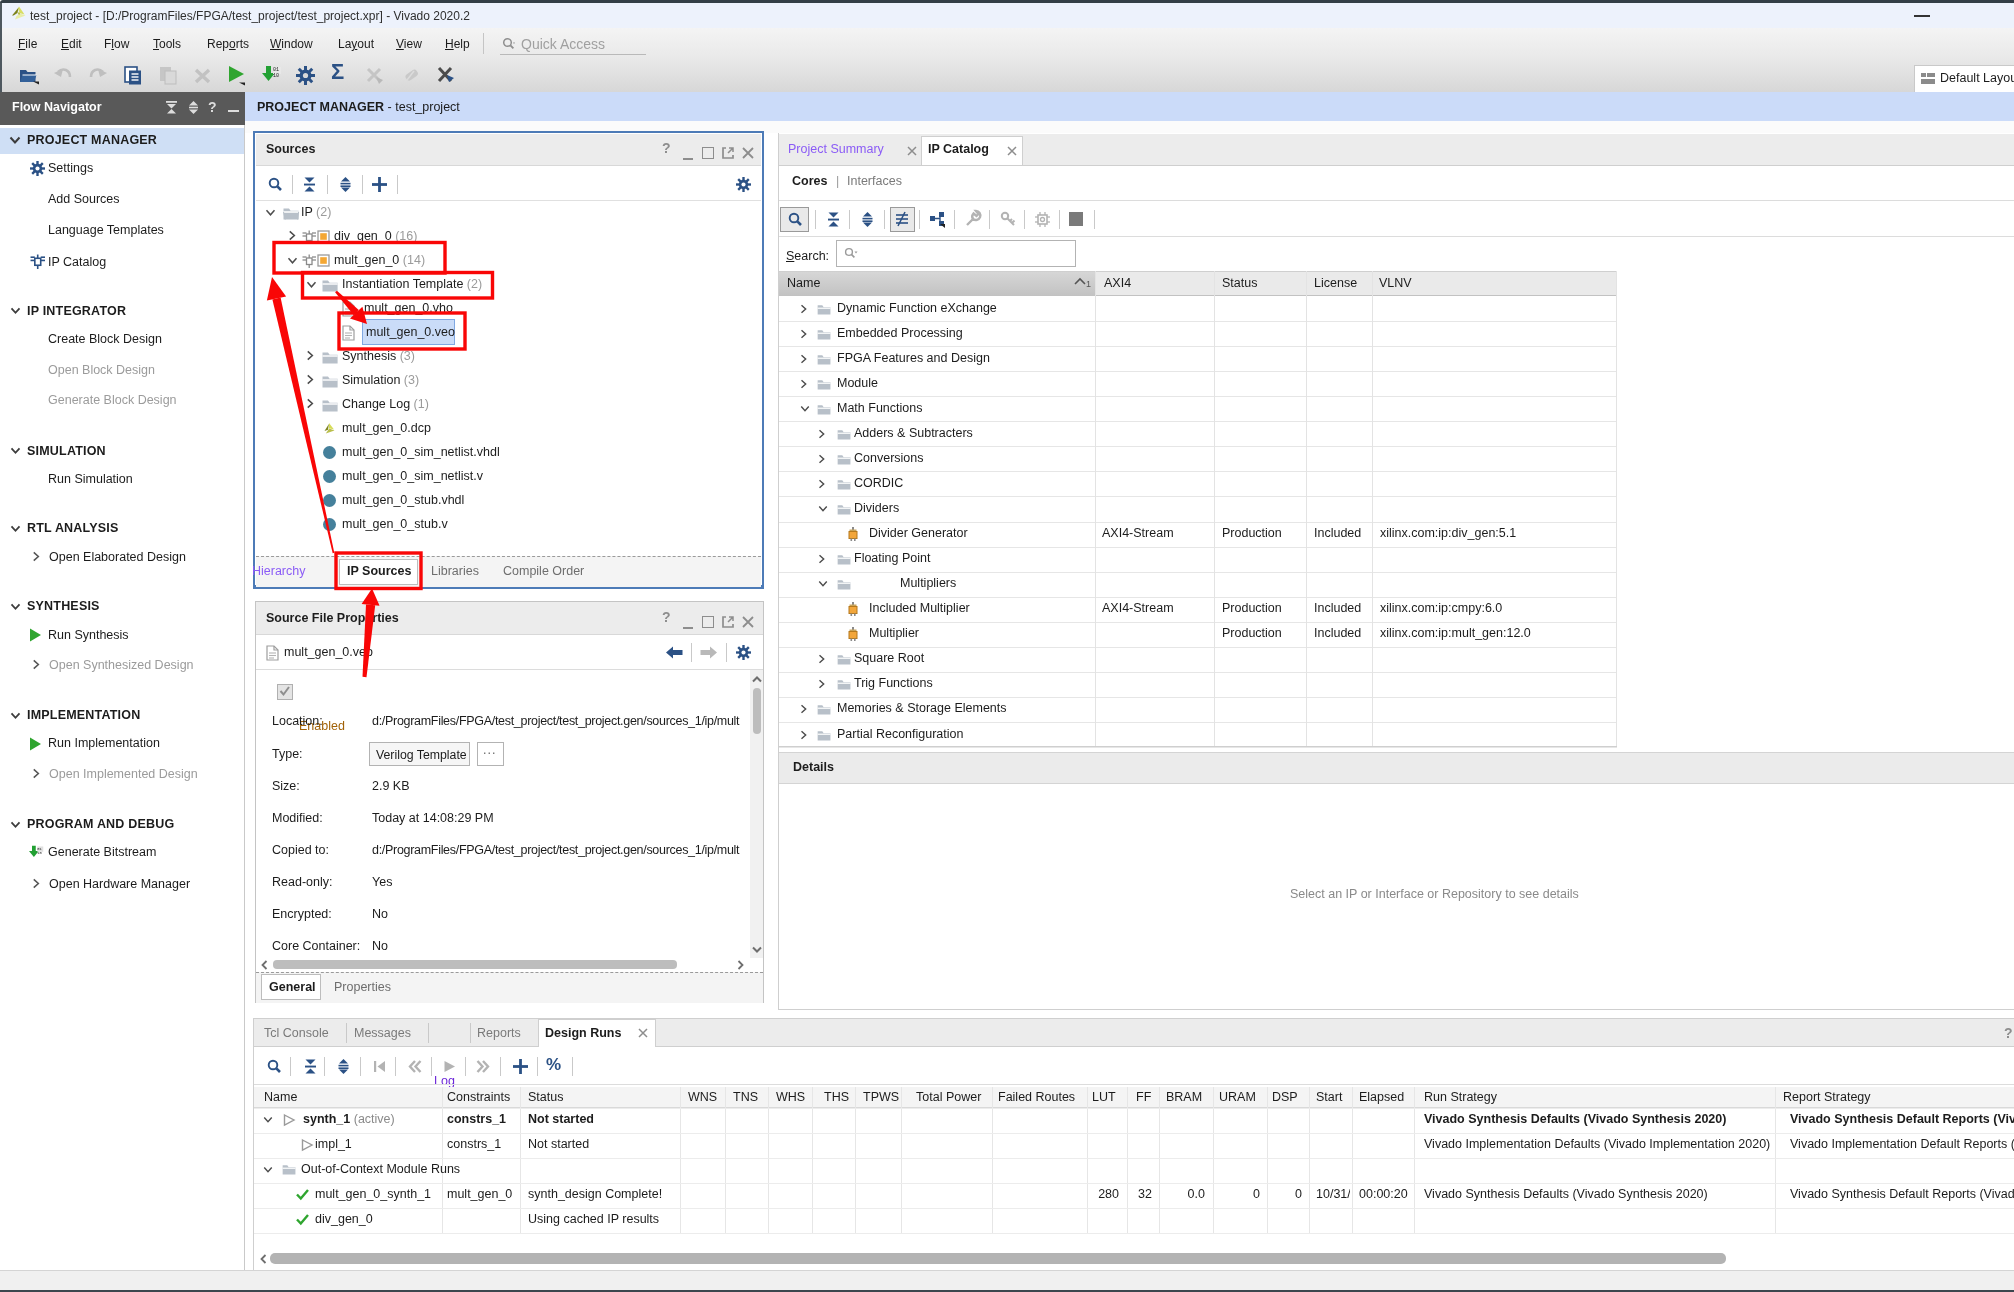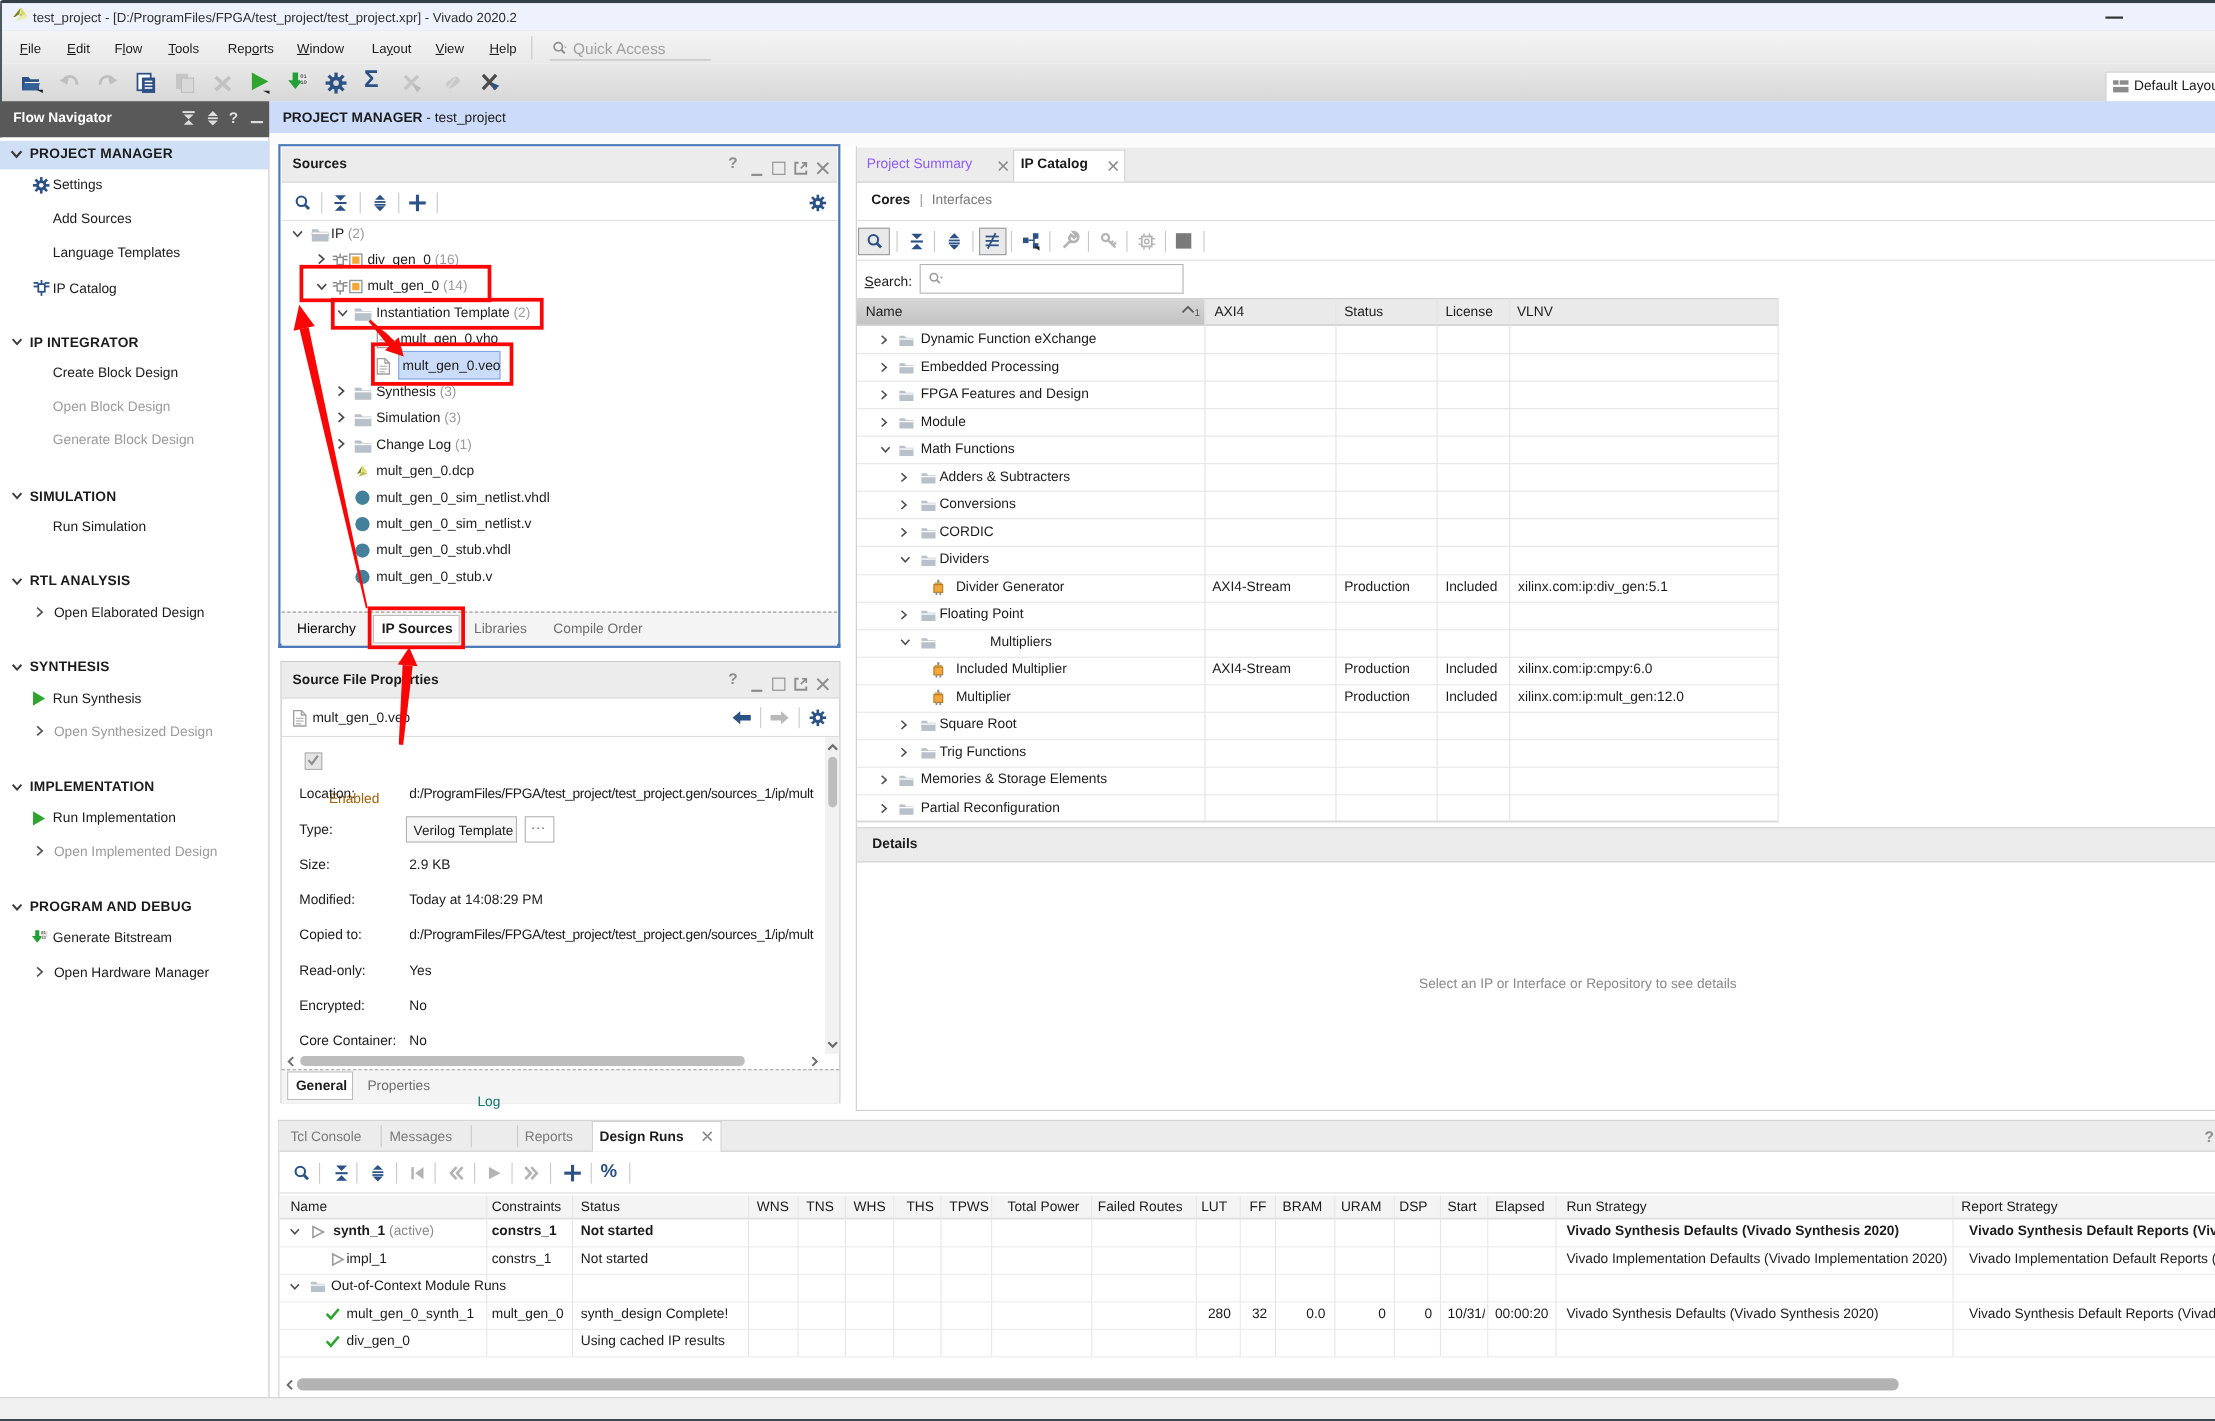--- a/index.html
+++ b/index.html
@@ -393,21 +393,21 @@
 <div class="a" style="left:323px;top:446px;width:13px;height:13px;border-radius:50%;background:#45809b"></div>
 <div class="t" style="left:342px;top:445px">mult_gen_0_sim_netlist.vhdl</div>
 <div class="a" style="left:323px;top:470px;width:13px;height:13px;border-radius:50%;background:#45809b"></div>
 <div class="t" style="left:342px;top:469px">mult_gen_0_sim_netlist.v</div>
 <div class="a" style="left:323px;top:494px;width:13px;height:13px;border-radius:50%;background:#45809b"></div>
 <div class="t" style="left:342px;top:493px">mult_gen_0_stub.vhdl</div>
 <div class="a" style="left:323px;top:518px;width:13px;height:13px;border-radius:50%;background:#45809b"></div>
 <div class="t" style="left:342px;top:517px">mult_gen_0_stub.v</div>
 
 <div class="a" style="left:256px;top:556px;width:505px;height:30px;background:#f4f4f4;border-top:1px dashed #9a9a9a"></div>
-<div class="t" style="left:270px;top:564px;color:#000000">Hierarchy</div>
+<div class="t" style="left:252px;top:564px;color:#8b5cf6">Hierarchy</div>
 <div class="a" style="left:339px;top:559px;width:79px;height:26px;background:#fff;border:1px solid #bdbdbd;box-sizing:border-box"></div>
 <div class="t b" style="left:347px;top:564px">IP Sources</div>
 <div class="t" style="left:431px;top:564px;color:#6e6e6e">Libraries</div>
 <div class="t" style="left:503px;top:564px;color:#6e6e6e">Compile Order</div>
 
 <div class="a" style="left:255px;top:601px;width:509px;height:402px;background:#fff;border:1px solid #c4c4c4;box-sizing:border-box"></div>
 <div class="a" style="left:256px;top:602px;width:507px;height:32px;background:#ececec;border-bottom:1px solid #d8d8d8"></div>
 <div class="t b" style="left:266px;top:611px">Source File Properties</div>
 <div class="t" style="left:662px;top:610px;color:#8d8d8d;font-size:14px;font-weight:bold">?</div>
 <div class="a" style="left:683px;top:627px;width:10px;height:2px;background:#8d8d8d"></div>
@@ -789,21 +789,21 @@
 <div class="t b" style="left:793px;top:760px">Details</div>
 <div class="t" style="left:1290px;top:887px;color:#8a8a8a">Select an IP or Interface or Repository to see details</div>
 <div class="a" style="left:778px;top:1009px;width:1236px;height:1px;background:#cfcfcf"></div>
 
 <div class="a" style="left:253px;top:1018px;width:1761px;height:252px;background:#fff;border-left:1px solid #cfcfcf;border-top:1px solid #cfcfcf"></div>
 <div class="a" style="left:254px;top:1019px;width:1760px;height:27px;background:#ececec;border-bottom:1px solid #cfcfcf"></div>
 <div class="t" style="left:264px;top:1026px;color:#7a7a7a">Tcl Console</div>
 <div class="vl" style="left:346px;top:1023px;height:20px;background:#c9c9c9"></div>
 <div class="t" style="left:354px;top:1026px;color:#7a7a7a">Messages</div>
 <div class="vl" style="left:428px;top:1023px;height:20px;background:#c9c9c9"></div>
-<div class="t" style="left:434px;top:994px;color:#0f766e">Log</div>
+<div class="t" style="left:434px;top:1074px;color:#6d28d9">Log</div>
 <div class="vl" style="left:470px;top:1023px;height:20px;background:#c9c9c9"></div>
 <div class="t" style="left:477px;top:1026px;color:#7a7a7a">Reports</div>
 <div class="a" style="left:538px;top:1019px;width:118px;height:28px;background:#fff;border:1px solid #cfcfcf;border-bottom:none;box-sizing:border-box"></div>
 <div class="t b" style="left:545px;top:1026px">Design Runs</div>
 <svg style="left:638px;top:1028px" width="10" height="10" viewBox="0 0 10 10">
     <path d="M1 1 L9 9 M9 1 L1 9" stroke="#8d8d8d" stroke-width="1.5"></path>
   </svg>
 <div class="t" style="left:2004px;top:1026px;color:#8d8d8d;font-size:14px;font-weight:bold">?</div>
 <svg style="left:267px;top:1059px" width="15" height="15" viewBox="0 0 15 15">
     <circle cx="6" cy="6" r="4.3" fill="none" stroke="#2b5185" stroke-width="1.9"></circle>

